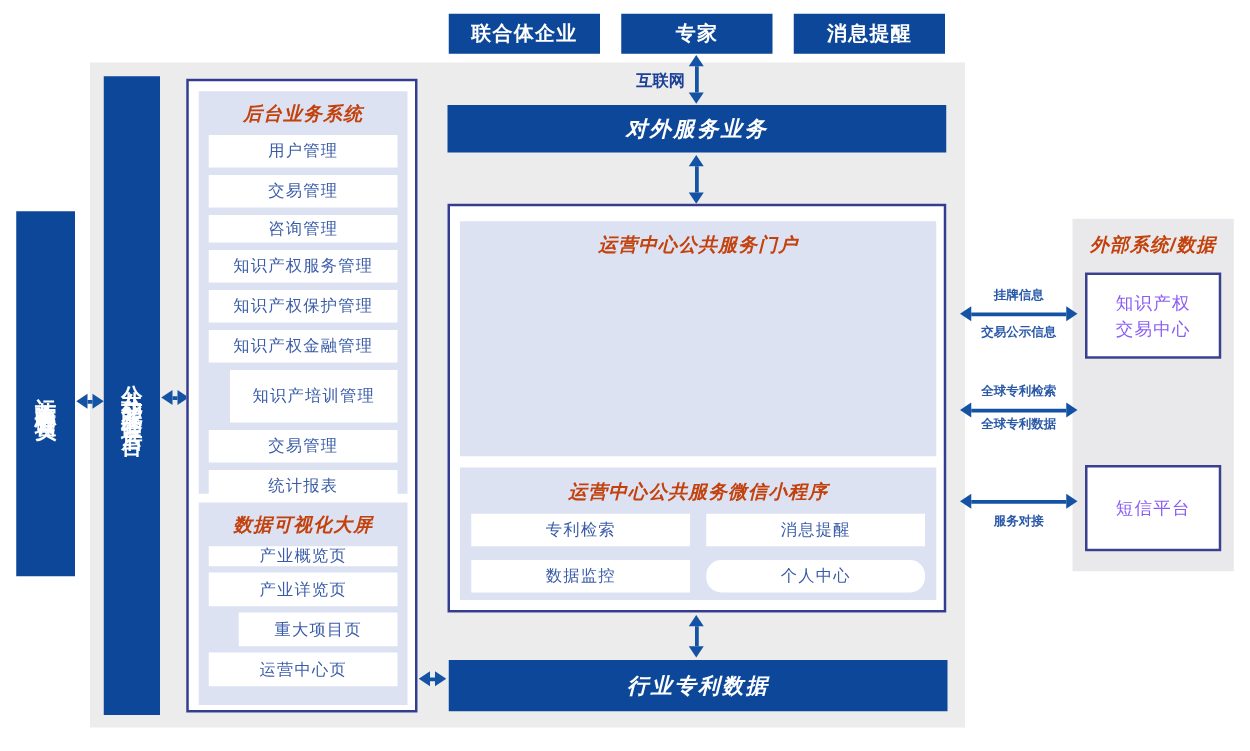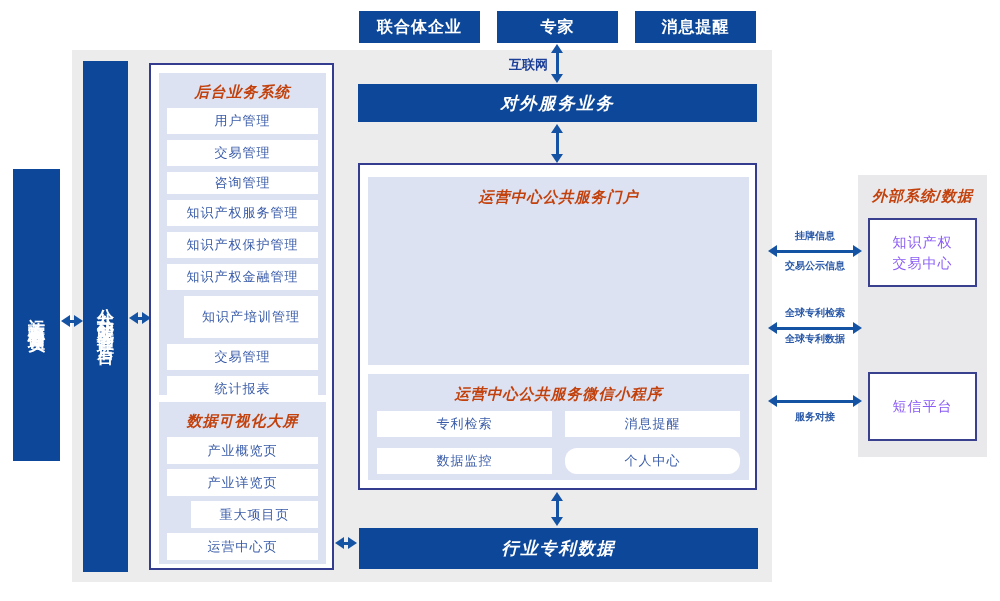--- a/index.html
+++ b/index.html
@@ -91,21 +91,21 @@
         <div class="item" style="height:26px;">知识产权金融管理</div>
         <div class="item" style="height:42px;margin-left:17px;">知识产培训管理</div>
         <div class="item" style="height:26px;">交易管理</div>
         <div class="item" style="height:26px;">统计报表</div>
       </div>
     </div>
 
     <div class="section" style="left:8px; top:337px; width:167px; height:162px; padding:6px 8px 0;">
       <div class="sec-title" style="height:26px; line-height:26px;">数据可视化大屏</div>
       <div class="stack" style="gap:5px; margin-top:3px;">
-        <div class="item" style="height:27px;">产业概览页</div>
+        <div class="item" style="height:16px;">产业概览页</div>
         <div class="item" style="height:27px;">产业详览页</div>
         <div class="item" style="height:27px;margin-left:24px;">重大项目页</div>
         <div class="item" style="height:27px;">运营中心页</div>
       </div>
     </div>
   </div>
 
   <div class="abs" style="left:858px; top:175px; width:129px; height:282px; background:#e9e9eb;">
     <div class="sec-title" style="margin-top:12px;">外部系统/数据</div>
     <div class="ext-box" style="top:43px;">知识产权

